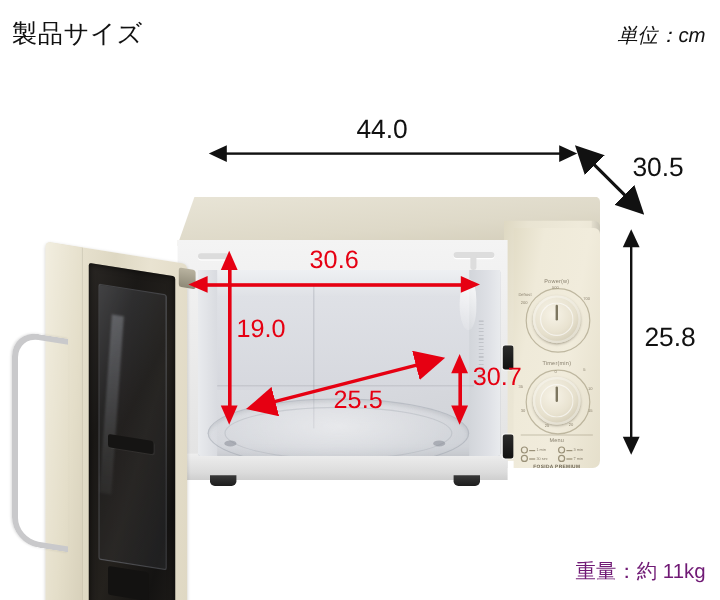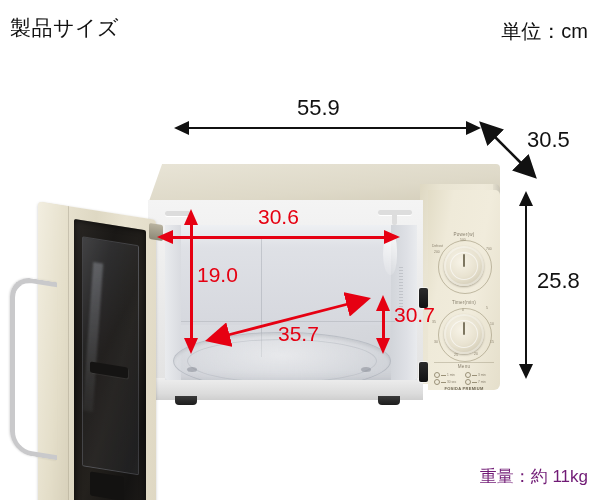--- a/index.html
+++ b/index.html
@@ -15,21 +15,21 @@
   #root{position:relative;width:600px;height:500px;}
 
   
   .hdr-title{
     position:absolute;left:10px;top:14px;
     font-size:21px;letter-spacing:.5px;color:#111;
     white-space:nowrap;
   }
   .hdr-unit{
     position:absolute;right:12px;top:18px;
-    font-size:20px;color:#111;white-space:nowrap;
+    font-size:17px;color:#111;white-space:nowrap;font-style:italic;
   }
   .ftr-weight{
     position:absolute;right:12px;bottom:12px;
     font-size:17px;color:#701a75;white-space:nowrap;
   }
 
   
   .photo{position:absolute;left:0;top:60px;width:600px;height:430px;}
 
   
@@ -411,21 +411,21 @@
         <div class="glass-hook2"></div>
       </div>
       <div class="door-handle"></div>
       <div class="door-hinge"></div>
     </div>
   </div>
 
   <div class="dim-line arrow-h" style="left:188px;top:127px;width:280px;"></div>
   <div class="ah left" style="left:174px;top:121px;"></div>
   <div class="ah right" style="left:466px;top:121px;"></div>
-  <div class="dim-text" style="left:297px;top:95px;">55.9</div>
+  <div class="dim-text" style="left:297px;top:95px;">44.0</div>
 
   <svg class="overlay">
     <defs>
       <marker id="bk-start" markerWidth="9" markerHeight="9" refX="7" refY="4.5" orient="auto">
         <path d="M9,0 L9,9 L0,4.5 z" fill="#111"></path>
       </marker>
       <marker id="bk-end" markerWidth="9" markerHeight="9" refX="2" refY="4.5" orient="auto">
         <path d="M0,0 L0,9 L9,4.5 z" fill="#111"></path>
       </marker>
       <marker id="rd-start" markerWidth="9" markerHeight="9" refX="7" refY="4.5" orient="auto">
@@ -454,16 +454,16 @@
   <div class="rline rv" style="left:190px;top:222px;height:118px;"></div>
   <div class="rav up" style="left:184px;top:209px;"></div>
   <div class="rav down" style="left:184px;top:338px;"></div>
   <div class="rtext" style="left:197px;top:263px;text-align:right;">19.0</div>
 
   <div class="rline rv" style="left:382px;top:308px;height:32px;"></div>
   <div class="rav up" style="left:376px;top:295px;"></div>
   <div class="rav down" style="left:376px;top:338px;"></div>
   <div class="rtext" style="left:394px;top:303px;">30.7</div>
 
-  <div class="rtext" style="left:278px;top:322px;">35.7</div>
+  <div class="rtext" style="left:278px;top:322px;">25.5</div>
 
   <div class="ftr-weight">重量：約 11kg</div>
 </div>
 
 </body></html>

